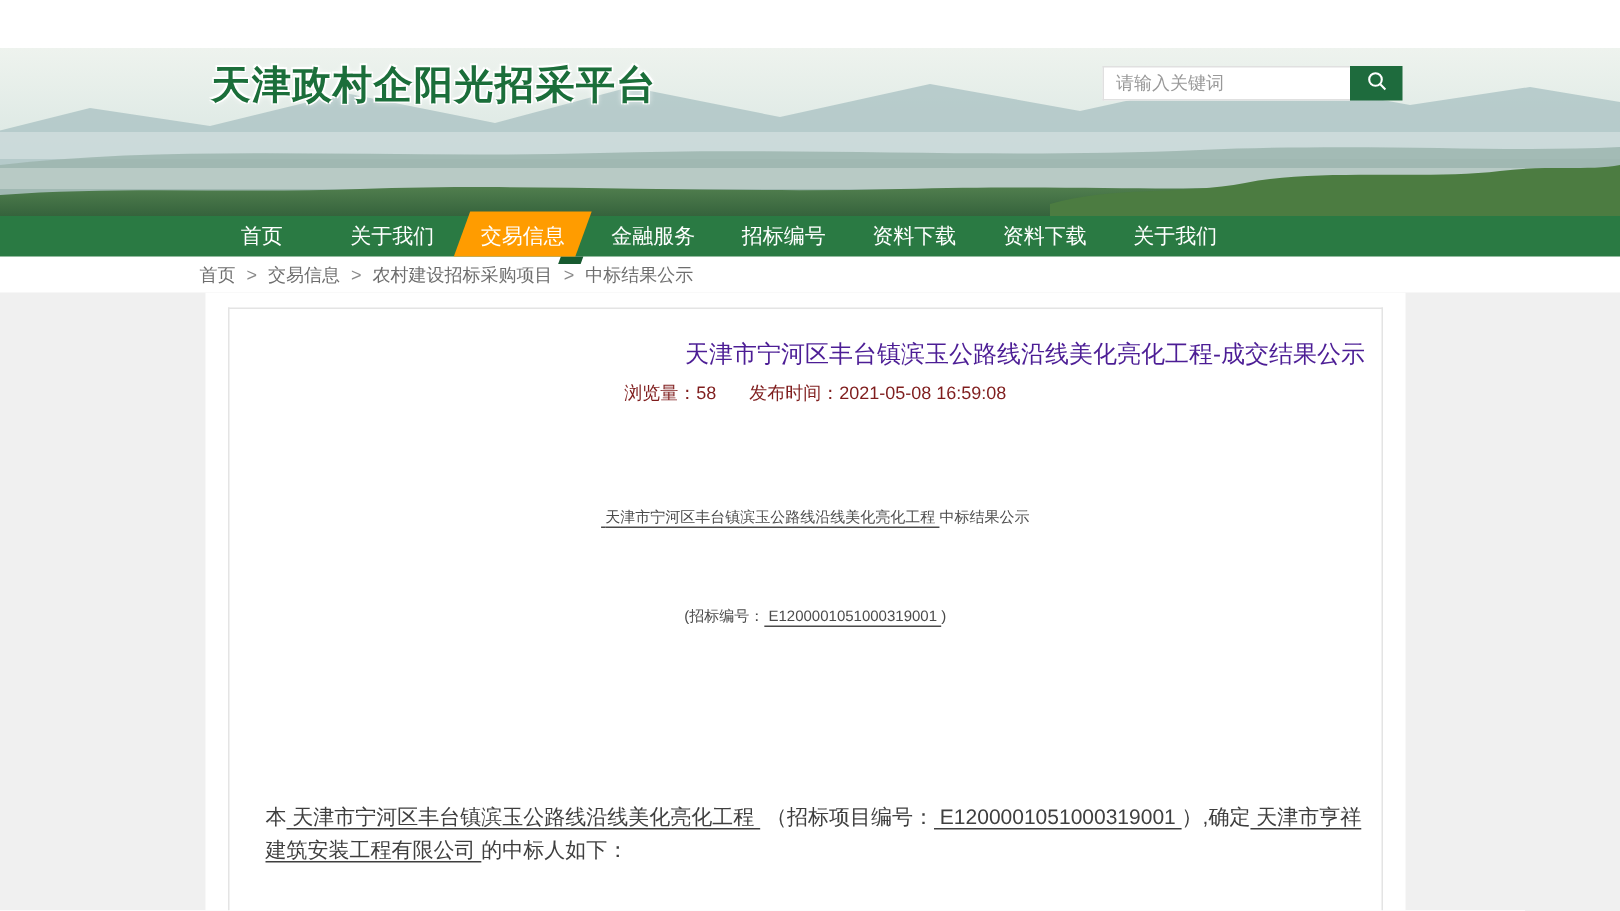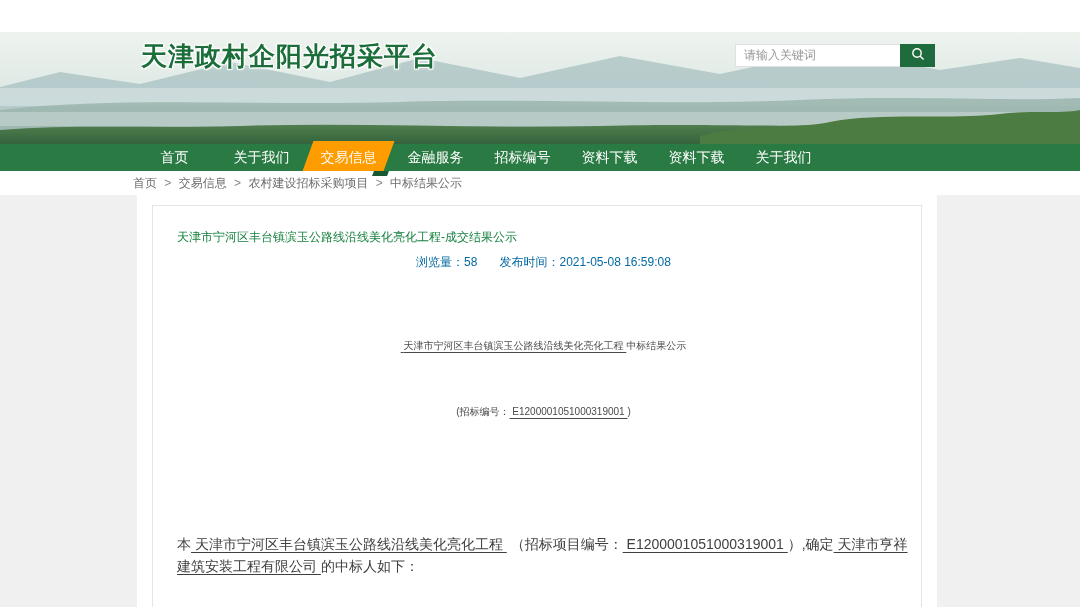--- a/index.html
+++ b/index.html
@@ -36,22 +36,22 @@
     font-size:12px; color:#6e6e6e; }
   .breadcrumb .sep { margin:0 4px; color:#8a8a8a; }
   .breadcrumb .crumb { cursor:pointer; }
 
   
   .main { position:relative; width:1080px; height:444px; background:#f0f0f0; overflow:hidden; }
   .wrapper { position:absolute; left:137px; top:0; width:800px; height:444px; background:#fff; }
   .card { position:absolute; left:15px; top:10px; width:770px; height:620px; background:#fff;
     border:1px solid #e4e4e4; border-bottom:none; padding:0 11px 0 24px; }
 
-  .art-title { margin-top:20px; text-align:left; font-size:12px; color:#15803d; line-height:22px; }
-  .art-meta  { margin-top:6px; text-align:center; font-size:12px; color:#0369a1; line-height:16px; }
+  .art-title { margin-top:20px; text-align:right; font-size:16px; color:#4c1d95; line-height:22px; }
+  .art-meta  { margin-top:6px; text-align:center; font-size:12px; color:#7f1d1d; line-height:16px; }
   .art-meta .m2 { margin-left:22px; }
   .art-subtitle { margin-top:21px; text-align:center; font-size:10px; color:#4a4a4a; line-height:22px;
     white-space:pre-wrap; }
   .art-body { margin-top:22px; font-size:14px; color:#3f3f3f; line-height:22px; white-space:pre-wrap; }
   .art-body p, .art-body div { line-height:22px; }
   .u { text-decoration:underline; text-underline-offset:3px; }
 </style>
 </head>
 <body>
 

